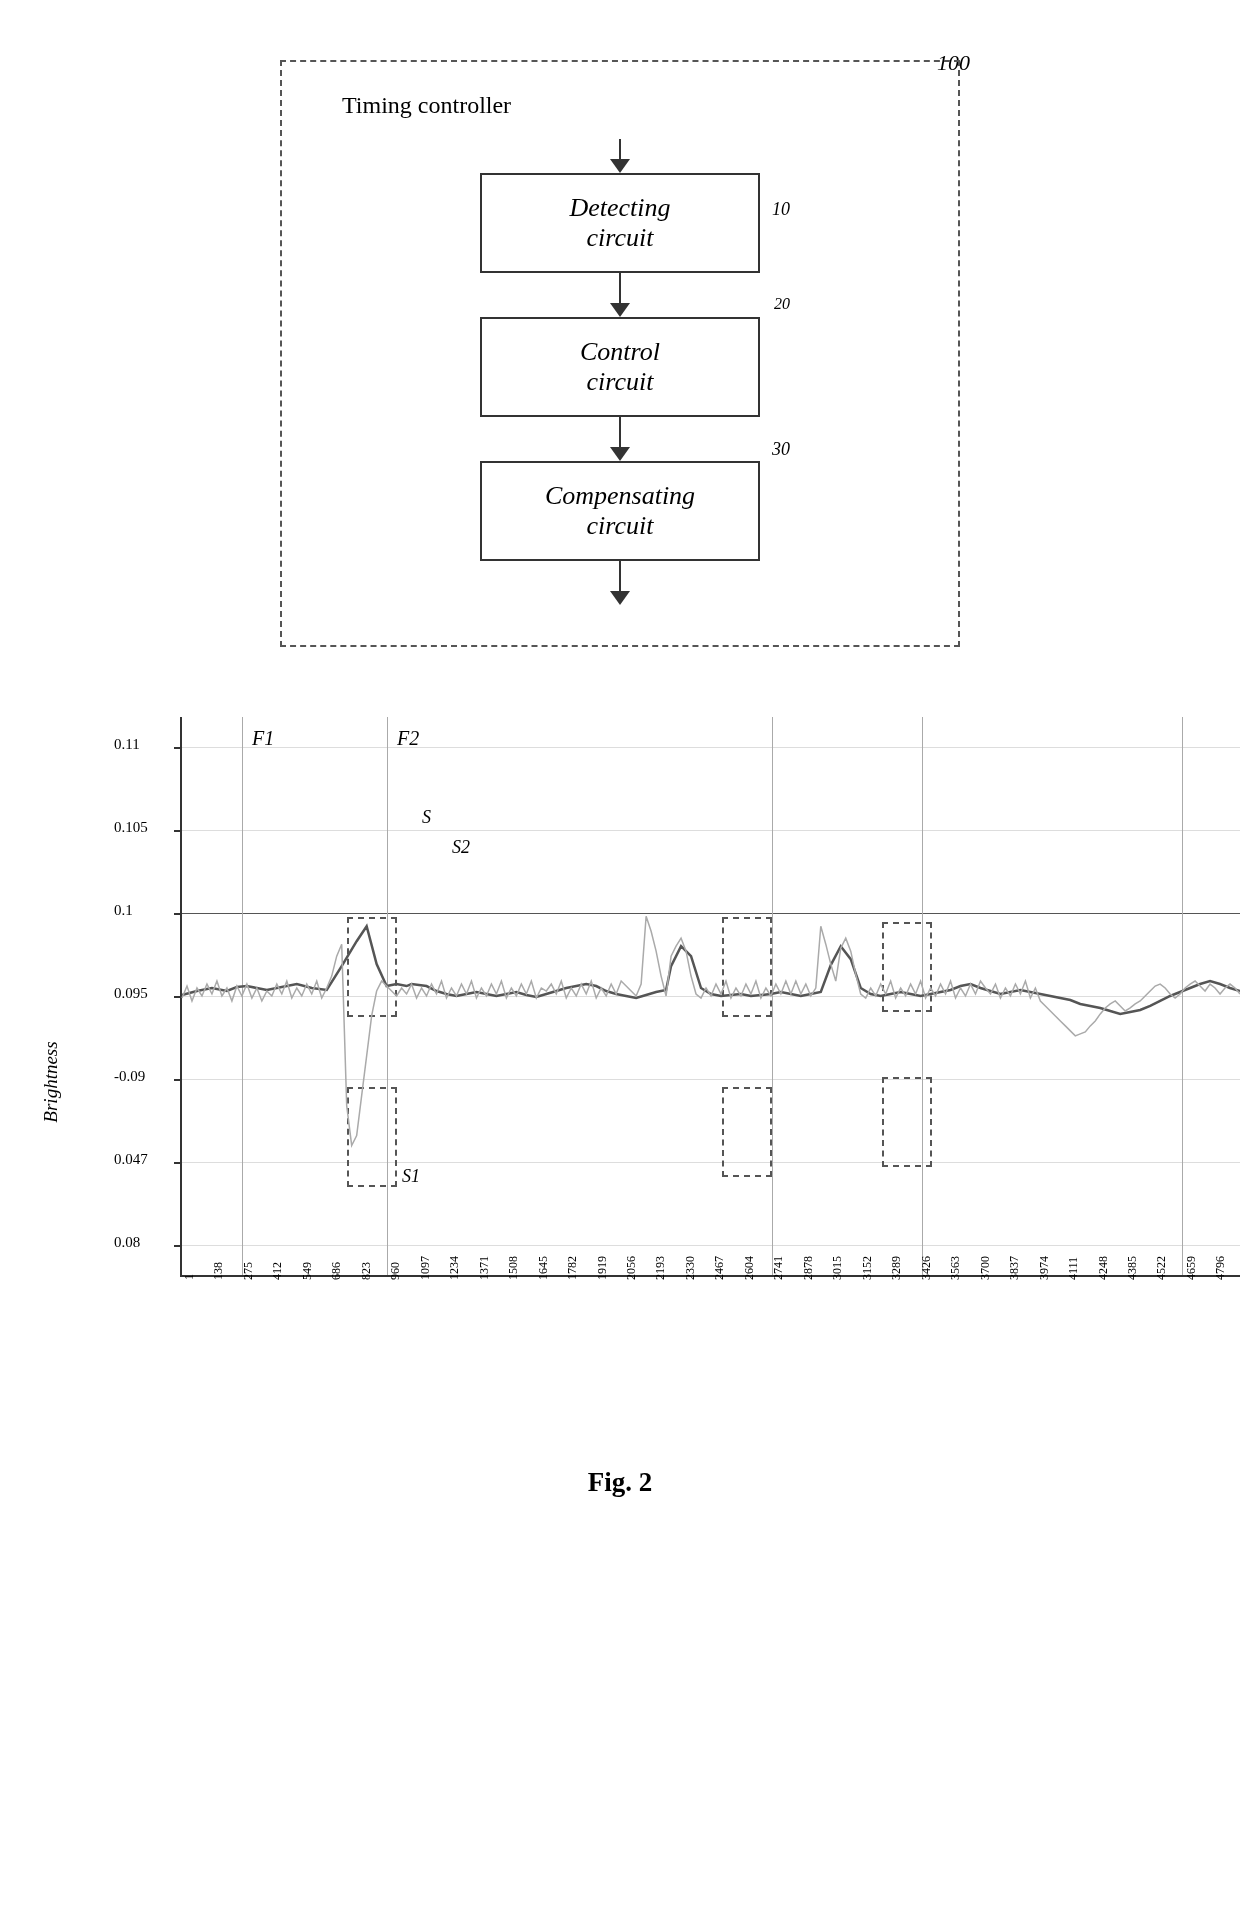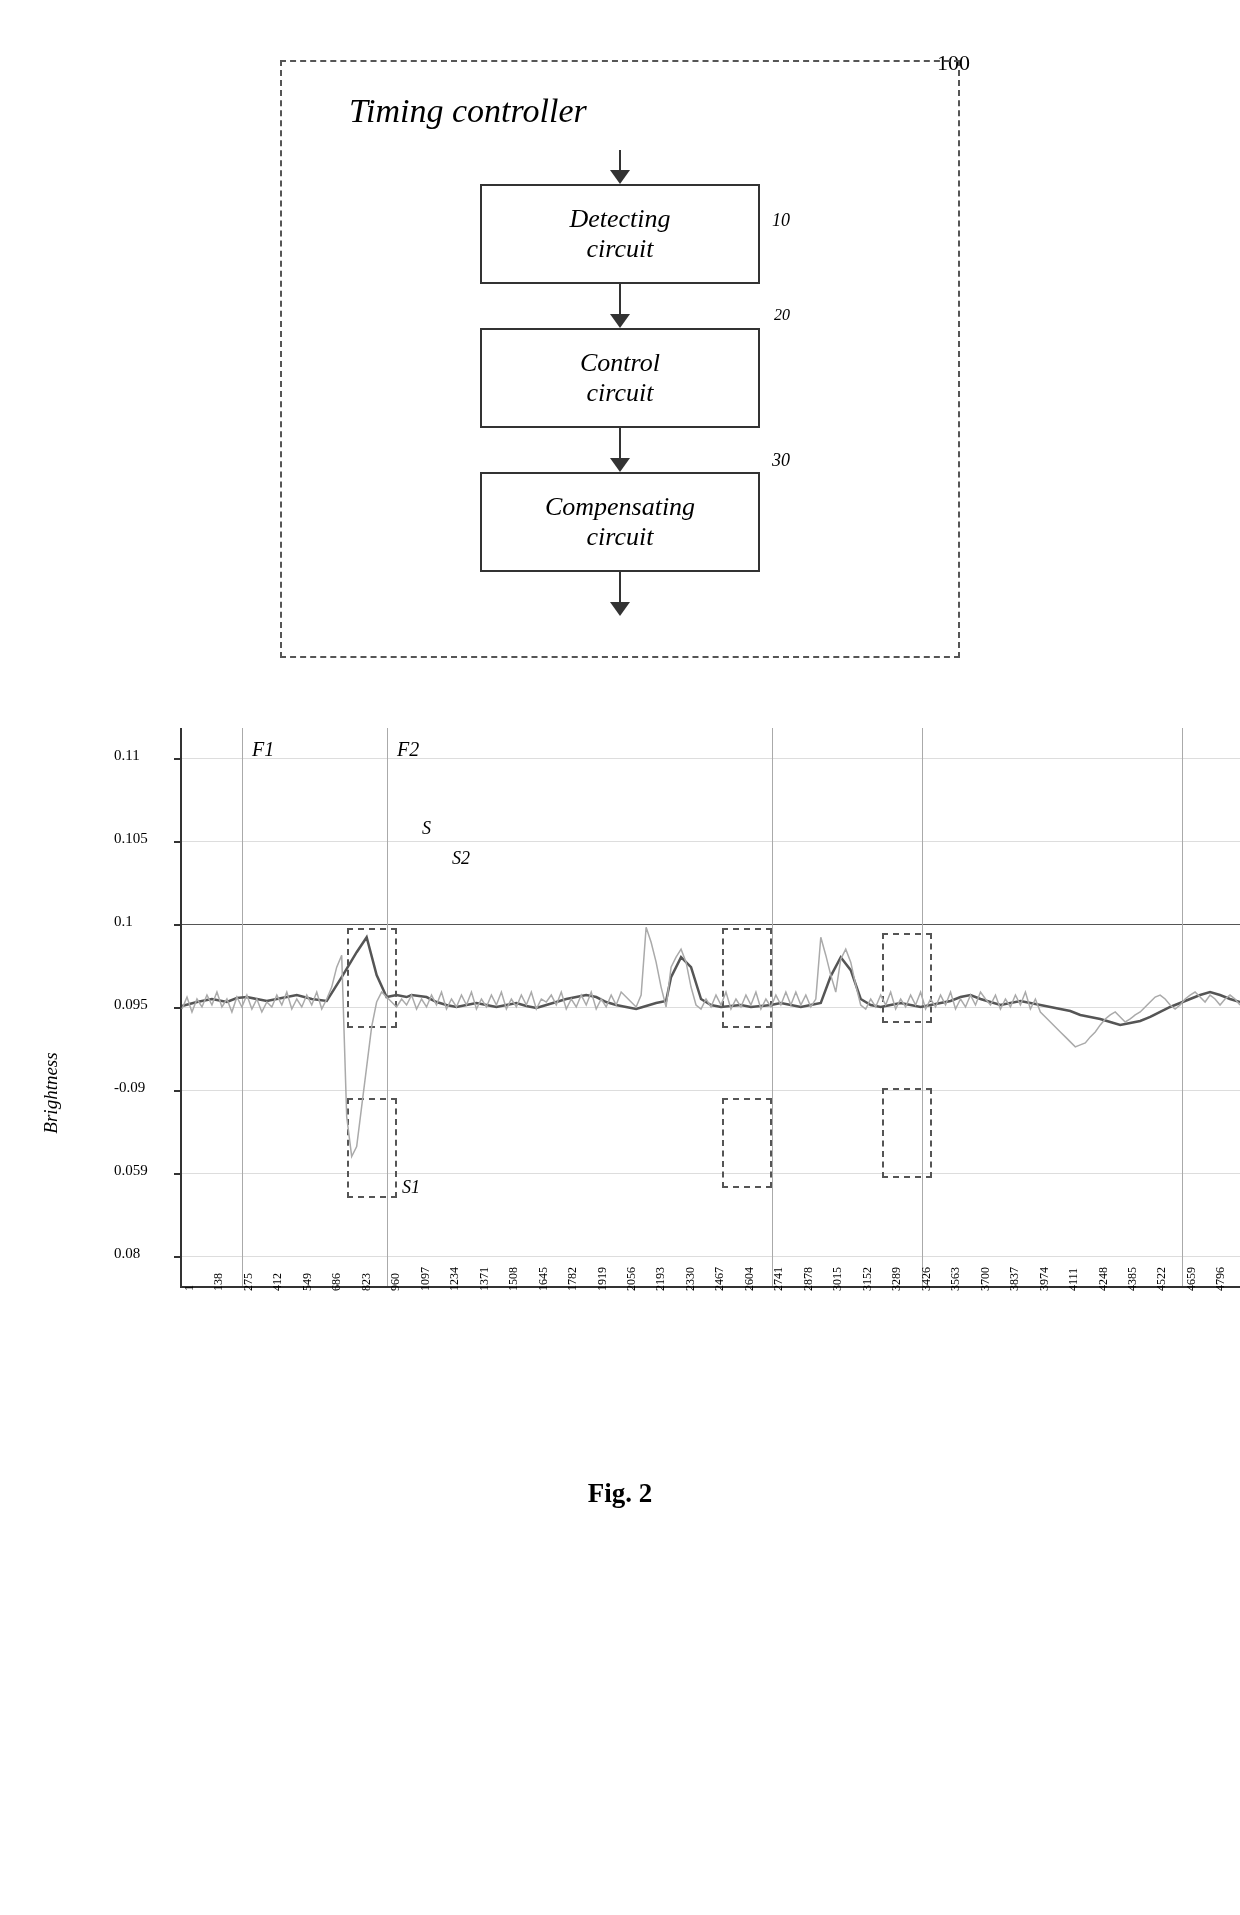--- a/index.html
+++ b/index.html
@@ -18,35 +18,35 @@
     .fig1-container {
       width: 680px;
       margin-top: 20px;
       position: relative;
     }
     .fig1-ref-label {
       position: absolute;
       top: -10px;
       right: -10px;
       font-size: 22px;
+      font-style: italic;
     }
     .timing-controller-box {
       border: 2px dashed #555;
       padding: 30px 50px 40px 50px;
       display: flex;
       flex-direction: column;
       align-items: center;
       position: relative;
     }
     .tc-title {
-      font-size: 34px;
-      font-style: italic;
+      font-size: 24px;
       margin-bottom: 20px;
       align-self: flex-start;
-      margin-left: 17px;
+      margin-left: 10px;
     }
     .circuit-block {
       border: 2px solid #333;
       width: 280px;
       text-align: center;
       padding: 18px 10px;
       font-size: 26px;
       font-style: italic;
       background: #fff;
       position: relative;
@@ -222,21 +222,21 @@
       <div style="position:absolute;top:196px;left:0;width:1060px;height:1px;background:#555;"></div>
 
       <span class="y-tick-text" style="top:276px;">0.095</span>
       <div style="position:absolute;top:279px;left:-8px;width:8px;height:2px;background:#333;"></div>
       <div style="position:absolute;top:279px;left:0;width:1060px;height:1px;background:#ddd;"></div>
 
       <span class="y-tick-text" style="top:359px;">-0.09</span>
       <div style="position:absolute;top:362px;left:-8px;width:8px;height:2px;background:#333;"></div>
       <div style="position:absolute;top:362px;left:0;width:1060px;height:1px;background:#ddd;"></div>
 
-      <span class="y-tick-text" style="top:442px;">0.059</span>
+      <span class="y-tick-text" style="top:442px;">0.047</span>
       <div style="position:absolute;top:445px;left:-8px;width:8px;height:2px;background:#333;"></div>
       <div style="position:absolute;top:445px;left:0;width:1060px;height:1px;background:#ddd;"></div>
 
       <span class="y-tick-text" style="top:525px;">0.08</span>
       <div style="position:absolute;top:528px;left:-8px;width:8px;height:2px;background:#333;"></div>
       <div style="position:absolute;top:528px;left:0;width:1060px;height:1px;background:#ddd;"></div>
 
       <div class="vertical-divider" style="left:60px;"></div>
       <div class="vertical-divider" style="left:205px;"></div>
       <div class="vertical-divider" style="left:590px;"></div>

